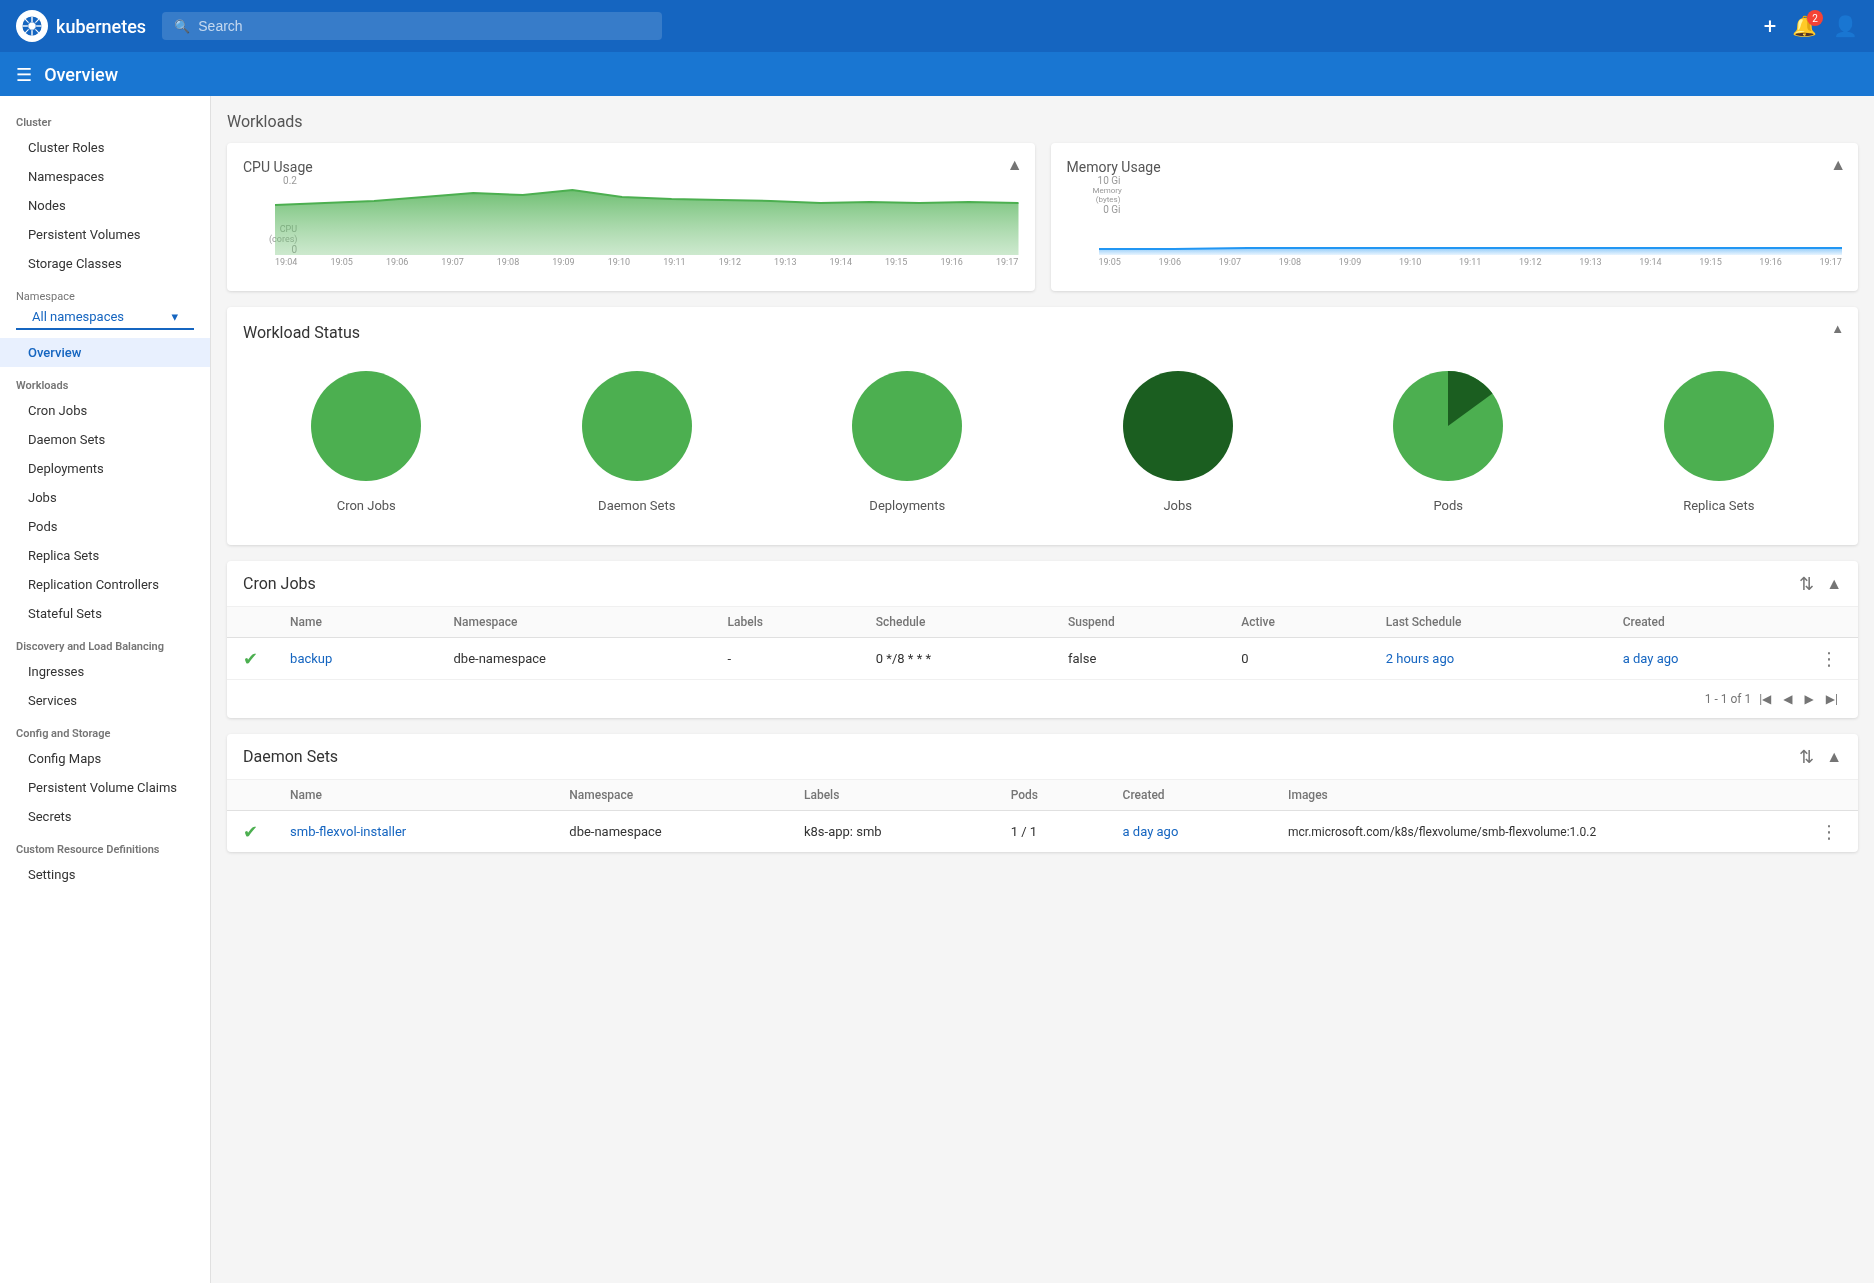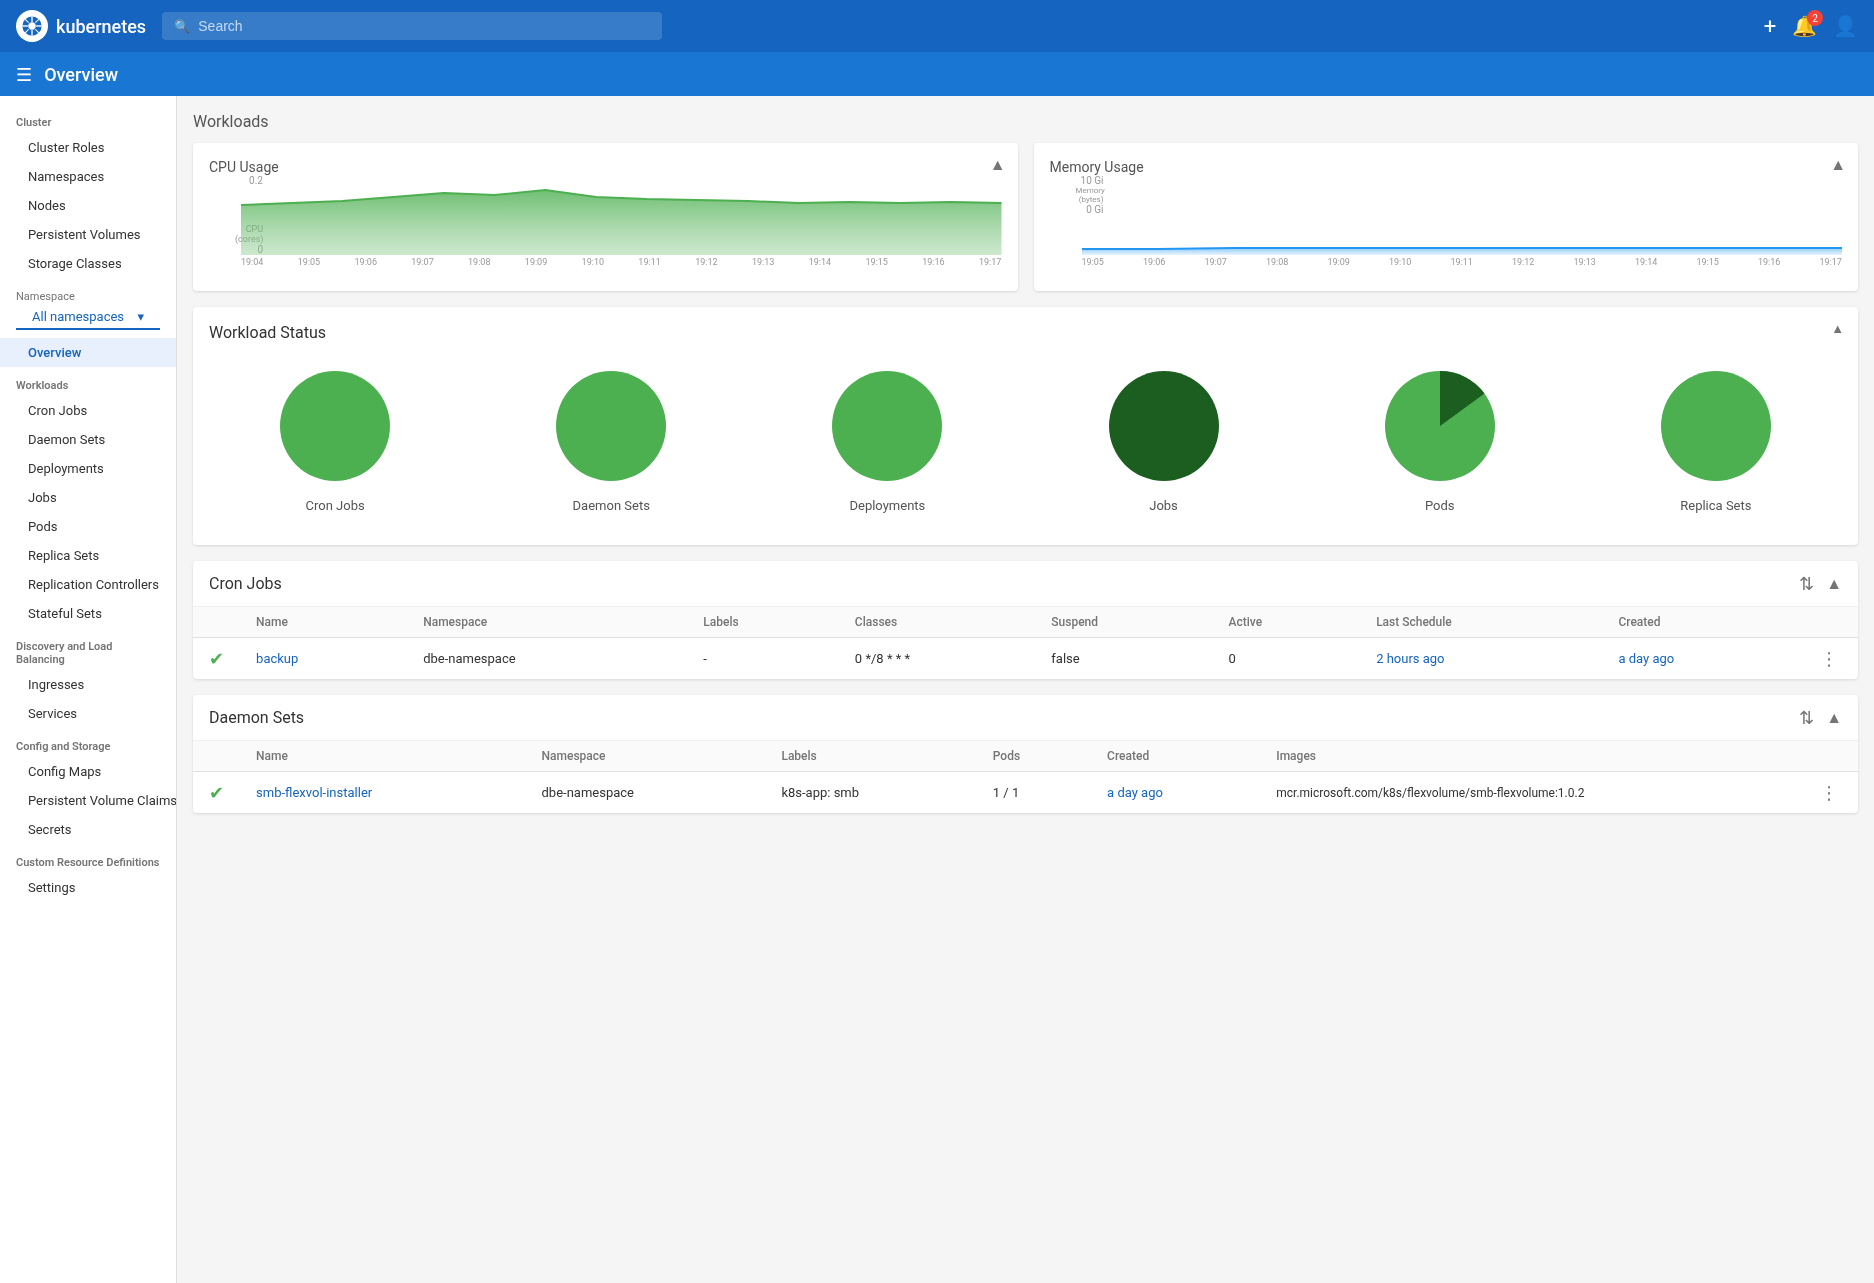--- a/index.html
+++ b/index.html
@@ -88,21 +88,21 @@
 
     
     .main-layout {
       display: flex;
       flex: 1;
       overflow: hidden;
     }
 
     
     .sidebar {
-      width: 177px;
+      width: 211px;
       background: white;
       flex-shrink: 0;
       overflow-y: auto;
       border-right: 1px solid #e0e0e0;
       padding: 8px 0;
     }
     .sidebar-section-header {
       font-size: 11px;
       color: #757575;
       font-weight: 600;
@@ -546,21 +546,21 @@
           <span style="cursor:pointer; font-size:16px;">▲</span>
         </div>
       </div>
       <table>
         <thead>
           <tr>
             <th style="width:40px;"></th>
             <th>Name</th>
             <th>Namespace</th>
             <th>Labels</th>
-            <th>Classes</th>
+            <th>Schedule</th>
             <th>Suspend</th>
             <th>Active</th>
             <th>Last Schedule</th>
             <th>Created</th>
             <th style="width:40px;"></th>
           </tr>
         </thead>
         <tbody>
           <tr>
             <td>
@@ -579,20 +579,27 @@
             </td>
             <td>
               <a class="link-text">a day ago</a>
             </td>
             <td>
               <span class="more-btn">⋮</span>
             </td>
           </tr>
         </tbody>
       </table>
+      <div class="pagination">
+        <span>1 - 1 of 1</span>
+        <span class="page-btn">|◀</span>
+        <span class="page-btn">◀</span>
+        <span class="page-btn">▶</span>
+        <span class="page-btn">▶|</span>
+      </div>
     </div>
 
     <div class="table-section">
       <div class="table-section-header">
         <span class="table-section-title">Daemon Sets</span>
         <div class="table-section-actions">
           <span style="cursor:pointer; font-size:18px;">⇅</span>
           <span style="cursor:pointer; font-size:16px;">▲</span>
         </div>
       </div>

